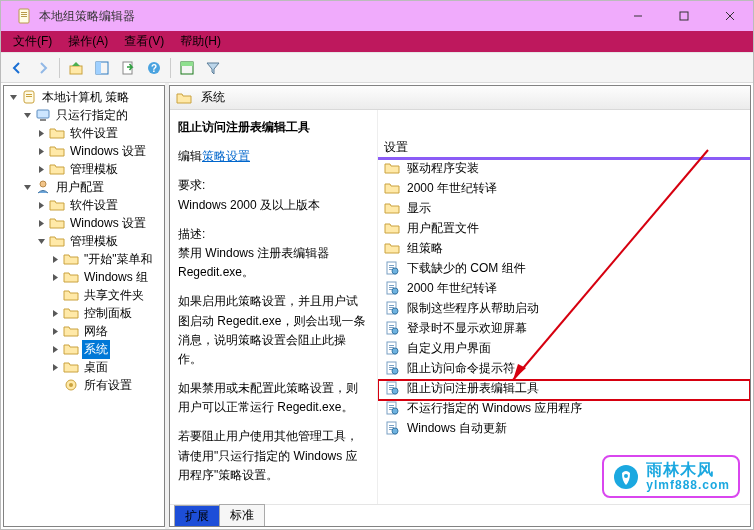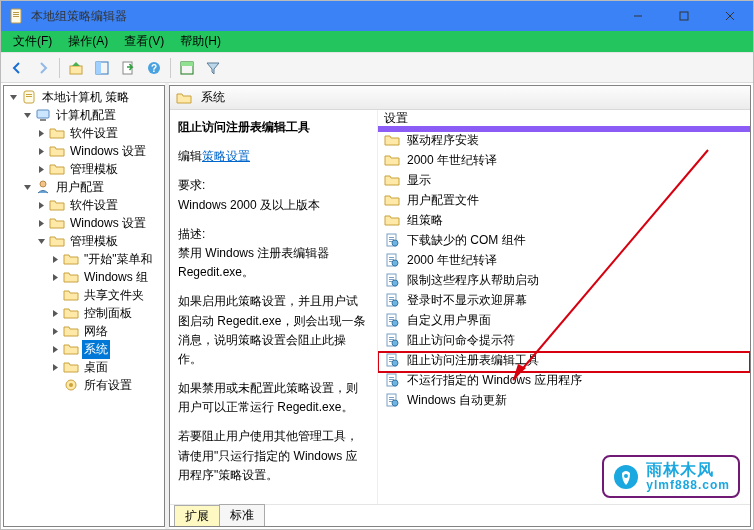--- a/index.html
+++ b/index.html
@@ -1,24 +1,24 @@
 <!DOCTYPE html>
 <html><head>
 <meta charset="utf-8">
 <style>
 * { box-sizing: border-box; margin: 0; padding: 0; }
 body { font: 12px "Microsoft YaHei", "SimSun", sans-serif; color: #000; background: #fff; }
 .window { width: 754px; height: 530px; border: 1px solid #bbb; display: flex; flex-direction: column; background: #fff; overflow: hidden; }
-.titlebar { height: 30px; display: flex; align-items: center; padding-left: 8px; background: #3b82f6; }
+.titlebar { height: 30px; display: flex; align-items: center; padding-left: 16px; background: #f0abfc; }
 .ti { width: 16px; height: 16px; margin-right: 6px; }
 .title { flex: 1; font-size: 12px; color: #333; }
 .wbtns { display: flex; }
 .wbtn { width: 46px; height: 30px; display: flex; align-items: center; justify-content: center; color: #333; }
 .wbtn svg { stroke: currentColor; }
-.menubar { height: 22px; display: flex; align-items: center; padding: 0 4px; border-bottom: 1px solid #e5e5e5; background: #22c55e; }
+.menubar { height: 22px; display: flex; align-items: center; padding: 0 4px; border-bottom: 1px solid #e5e5e5; background: #be185d; }
 .menuitem { padding: 2px 8px; font-size: 12px; }
 .toolbar { height: 30px; display: flex; align-items: center; gap: 2px; padding: 2px 4px; border-bottom: 1px solid #dadada; background: #f5f5f5; }
 .tbtn { width: 24px; height: 24px; display: flex; align-items: center; justify-content: center; border: 1px solid transparent; }
 .tbtn.dis { opacity: 0.45; }
 .sep { width: 1px; height: 20px; background: #ccc; margin: 0 2px; }
 .client { flex: 1; display: flex; overflow: hidden; position: relative; }
 .tree { width: 162px; border: 1px solid #828282; margin: 2px 0 2px 2px; overflow-y: auto; overflow-x: hidden; background: #fff; padding: 2px 0; }
 .tr { display: flex; align-items: center; height: 18px; padding-right: 0; white-space: nowrap; }
 .tr .lbl { padding: 1px 2px; }
 .tr.sel .lbl { background: #0078d7; color: #fff; }
@@ -26,32 +26,32 @@
 .tw svg { display: block; }
 .ic { width: 16px; height: 16px; margin-right: 3px; flex-shrink: 0; display: inline-flex; align-items: center; justify-content: center; }
 .splitter { width: 4px; background: #f0f0f0; cursor: col-resize; }
 .right { flex: 1; border: 1px solid #828282; margin: 2px 2px 2px 0; display: flex; flex-direction: column; background: #fff; position: relative; overflow: hidden; }
 .rhdr { height: 24px; background: linear-gradient(#fdfdfd,#ececec); border-bottom: 1px solid #d9d9d9; display: flex; align-items: center; padding: 0 6px; gap: 6px; }
 .rbody { flex: 1; display: flex; overflow: hidden; }
 .desc { width: 208px; padding: 8px 8px 4px 8px; font-size: 12px; line-height: 1.6; border-right: 1px solid #eee; overflow-y: auto; }
 .desc .dtitle { font-weight: bold; margin-bottom: 10px; }
 .desc a { color: #0066cc; text-decoration: underline; }
 .list { flex: 1; position: relative; overflow: hidden; }
-.colh { height: 22px; border-bottom: 6px solid #8b5cf6; display: flex; align-items: center; padding-left: 6px; background: #fff; }
+.colh { height: 22px; border-bottom: 3px solid #8b5cf6; display: flex; align-items: center; padding-left: 6px; background: #fff; margin-top: 28px; }
 .items { padding-top: 0; }
 .li { display: flex; align-items: flex-start; height: 20px; padding-left: 6px; gap: 4px; }
 .li.hl { outline: 2px solid #d6000f; outline-offset: -1px; }
 .tabs { height: 22px; display: flex; align-items: flex-end; padding-left: 4px; border-top: 1px solid #e5e5e5; background: #fff; }
 .tstrip-outer { display:flex; align-items:flex-end; gap:0; }
 .tab { padding: 2px 10px; border: 1px solid #aaa; border-bottom: none; background: #fff; font-size: 12px; margin-right: -1px; }
-.tab.act { background: #fef9c3; position: relative; top: 1px; }
+.tab.act { background: #1d4ed8; position: relative; top: 1px; }
 .tab:not(.act){ background:#f6f6f6; }
 .status { height: 22px; border-top: 1px solid #dadada; display: flex; align-items: center; padding: 0 8px; font-size: 12px; background: #f5f5f5; color: #555; }
 .watermark { position: absolute; right: 10px; bottom: 28px; display: flex; align-items: center; gap: 6px; }
-.wm-box { background: #fff; border: 2px solid #701a75; border-radius: 8px; padding: 4px 8px; display: flex; align-items: center; gap: 6px; }
+.wm-box { background: #fff; border: 2px solid #d946ef; border-radius: 8px; padding: 4px 8px; display: flex; align-items: center; gap: 6px; }
 .wm-txt { display: flex; flex-direction: column; line-height: 1.1; }
 .wm-txt .l1 { color: #1ba8e0; font-weight: bold; font-size: 16px; letter-spacing: 1px; }
 .wm-txt .l2 { color: #1ba8e0; font-weight: bold; font-size: 12px; letter-spacing: 1px; }
 .arrow-svg { position: absolute; pointer-events: none; }
 </style>
 </head>
 <body>
 
 <div class="window">
 
@@ -164,21 +164,21 @@
             <svg width="9" height="9" viewBox="0 0 9 9">
               <path d="M1 2 L8 2 L4.5 7 Z" fill="#595959"></path>
             </svg>
           </span>
           <span class="ic">
             <svg width="16" height="16" viewBox="0 0 16 16">
               <rect x="2" y="3" width="12" height="8" rx="1" fill="#cde6ff" stroke="#5b8bbf"></rect>
               <rect x="5" y="12" width="6" height="2" fill="#888"></rect>
             </svg>
           </span>
-          <span class="lbl">计算机配置</span>
+          <span class="lbl">只运行指定的</span>
         </div>
         <div class="tr" style="padding-left:32px">
           <span class="tw">
             <svg width="9" height="9" viewBox="0 0 9 9">
               <path d="M2 1 L7 4.5 L2 8 Z" fill="#595959"></path>
             </svg>
           </span>
           <span class="ic">
             <svg width="16" height="16" viewBox="0 0 16 16">
               <path d="M1 4 L6 4 L7 6 L15 6 L15 13 L1 13 Z" fill="#ffe9a8" stroke="#caa23e"></path>

